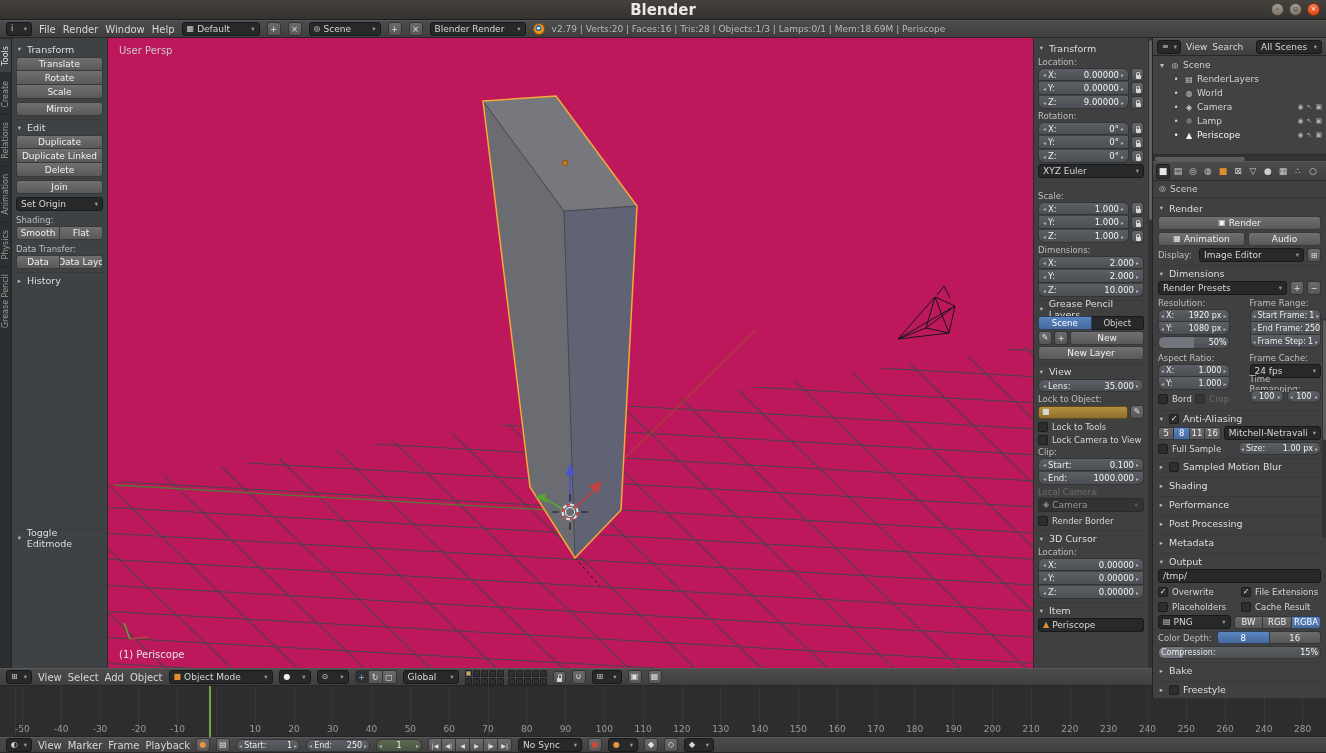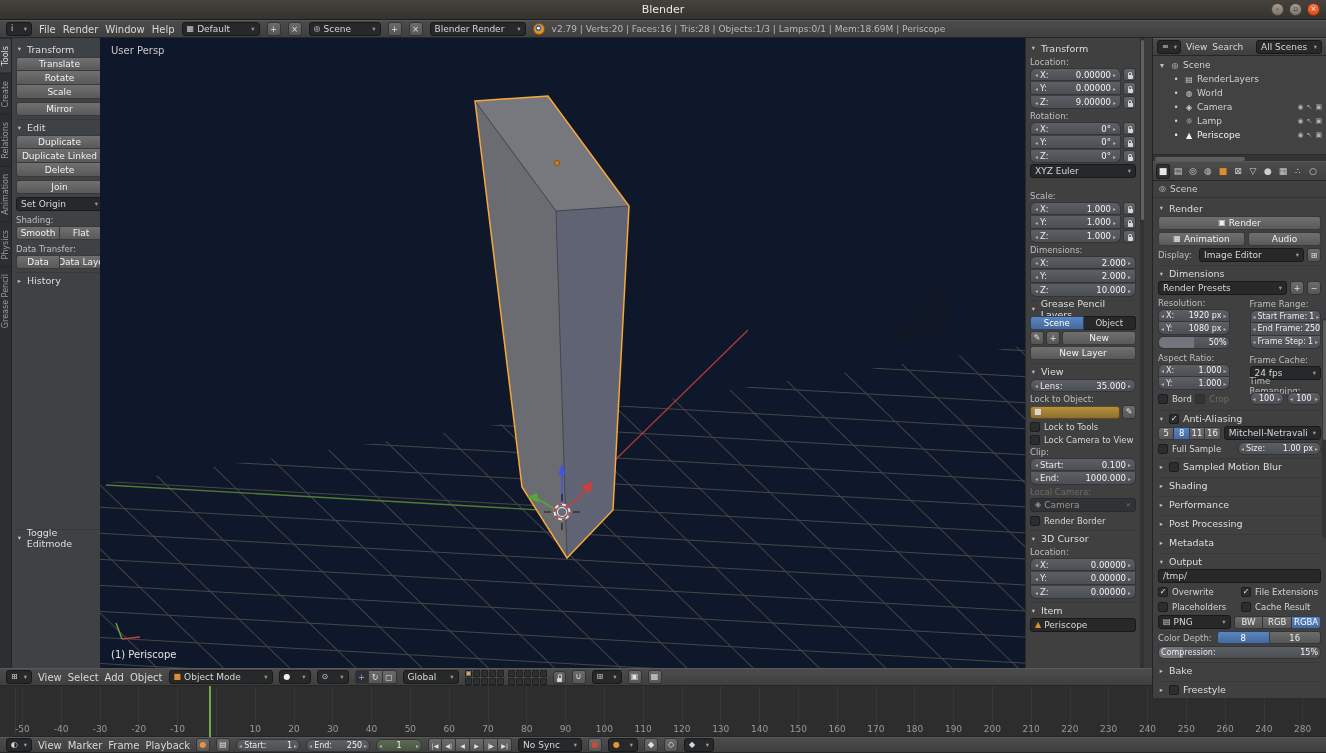--- a/index.html
+++ b/index.html
@@ -1,21 +1,21 @@
 <!DOCTYPE html>
 <html><head>
 <meta charset="utf-8">
 <style>
 *{margin:0;padding:0;box-sizing:border-box}
 html,body{width:1326px;height:753px;overflow:hidden}
 body{font-family:"DejaVu Sans","Liberation Sans",sans-serif;font-size:10px;color:#d8d8d8;background:#2b2b2b}
 .app{position:relative;width:1326px;height:753px;background:#3b3b3b;overflow:hidden}
 
 .titlebar{position:absolute;left:0;top:0;width:1326px;height:20px;background:linear-gradient(#45423d,#35332f);display:flex;align-items:center;justify-content:center;border-bottom:1px solid #1e1d1a}
-.title-text{font-size:11px;font-weight:normal;color:#eae8e3}
+.title-text{font-size:15px;font-weight:bold;color:#eae8e3}
 .winbtns{position:absolute;right:6px;top:3px;display:flex;gap:5px}
 .wb{width:13px;height:13px;border-radius:50%;background:linear-gradient(#a39b8f,#7c756b);border:1px solid #4b453c;font-size:7px;line-height:11px;text-align:center;color:#2e2a24}
 .wb.close{background:linear-gradient(#f07a50,#dd4814);border-color:#8e2e0d;color:#fff}
 
 .hdr{background:linear-gradient(#4c4c4c,#3f3f3f);border-top:1px solid #595959;border-bottom:1px solid #262626;display:flex;align-items:center;gap:7px;padding:0 6px;font-size:10px;color:#d4d4d4}
 .topbar{position:absolute;left:0;top:20px;width:1326px;height:18px}
 .menu{color:#d8d8d8;white-space:nowrap}
 .dk{background:#26282a;border:1px solid #18191a;border-radius:3px;color:#d7d7d7;display:inline-flex;align-items:center;gap:3px;padding:0 4px;height:14px;font-size:9px;white-space:nowrap;flex:none}
 .car{margin-left:auto;font-size:6.5px;color:#9a9a9a;padding-left:2px}
 .ic{font-size:8px;line-height:1}
@@ -67,21 +67,21 @@
 .sg:last-child{border-radius:0 3px 3px 0}
 .sg.on{background:linear-gradient(#5a86c2,#46699c);border-color:#2f3f57;color:#fff}
 
 .toolshelf{position:absolute;left:0;top:38px;width:108px;height:630px;background:#3f4245;border-right:1px solid #27292b;display:flex}
 .tabstrip{width:12px;background:#2c2e30;display:flex;flex-direction:column;border-right:1px solid #222324}
 .vtab{writing-mode:vertical-rl;transform:rotate(180deg);font-size:8px;color:#9b9b9b;text-align:center;padding:7px 0;border-bottom:1px solid #242526;line-height:11px}
 .vtab.on{background:#3f4245;color:#e0e0e0}
 .shelf{flex:1;padding:3px 4px;position:relative}
 .lastop{position:absolute;left:4px;right:4px;top:488px}
 
-.viewport{position:absolute;left:100px;top:38px;width:1044px;height:630px;background:#0f172a;overflow:hidden}
+.viewport{position:absolute;left:108px;top:38px;width:1044px;height:630px;background:#be185d;overflow:hidden}
 .vpsvg{position:absolute;left:0;top:0}
 .vplabel{position:absolute;left:11px;top:7px;font-size:10px;color:#c8c8c8}
 .vpobj{position:absolute;left:11px;bottom:8px;font-size:10px;color:#e3e3e3}
 .npanel{position:absolute;left:925px;top:0;width:115px;height:630px;background:#404040;border-left:1px solid #2a2a2a;padding:2px 4px;overflow:hidden}
 .vscroll{position:absolute;left:1040px;top:0;width:4px;height:630px;background:#323232}
 .vthumb{position:absolute;left:0.5px;top:2px;width:3px;height:180px;background:#606060;border-radius:2px}
 .objf{background:linear-gradient(#b5903f,#8e6f2c);border:1px solid #5e4a1c;border-radius:3px;height:13px;flex:1;display:flex;align-items:center;padding:0 3px;gap:3px}
 .gtabs{display:flex;margin-bottom:1px}
 .gt{flex:1;height:14px;font-size:8.5px;display:flex;align-items:center;justify-content:center;background:#26282a;border:1px solid #191a1b;color:#cfcfcf}
 .gt:first-child{border-radius:3px 0 0 3px}
@@ -97,21 +97,21 @@
 .oind{width:11px;flex:none}
 .orr{margin-left:auto;display:flex;gap:3px;font-size:7px;color:#b0b0b0}
 .oscroll{height:7px;flex:none;background:#333;position:relative;border-top:1px solid #2b2b2b}
 .oscroll i{position:absolute;left:2px;top:1.5px;width:90px;height:4px;background:#5d5d5d;border-radius:2px}
 .ptabs{height:20px;flex:none;display:flex;gap:1px;align-items:center;padding:0 3px;background:linear-gradient(#4c4c4c,#3f3f3f);border-top:1px solid #575757;border-bottom:1px solid #282828}
 .ptab{width:14px;height:15px;display:flex;align-items:center;justify-content:center;font-size:9px;color:#cdcdcd;border-radius:2px}
 .ptab.on{background:#2e3032;border:1px solid #1d1e1f;color:#e8e8e8}
 .pctx{height:17px;flex:none;display:flex;align-items:center;gap:4px;padding:0 6px;font-size:9px;color:#cfcfcf;border-bottom:1px solid #343434}
 .pbody{flex:1;padding:2px 5px 0 5px;overflow:hidden;position:relative}
 .prow{display:flex;gap:3px;margin-bottom:2px;align-items:center}
-.col2{display:flex;gap:20px;align-items:center}
+.col2{display:flex;gap:20px;align-items:flex-start}
 .col{flex:1;min-width:0}
 .pscroll{position:absolute;right:0;top:120px;width:4px;height:220px;background:#333;border-radius:2px}
 .pscroll i{display:block;margin:2px auto 0;width:3px;height:120px;background:#5d5d5d;border-radius:2px}
 
 .vheader{position:absolute;left:0;top:668px;width:1152px;height:18px;gap:6px}
 .mtog{display:flex}
 .mtog .sq{border-radius:0;border-left:none}
 .mtog .sq:first-child{border-radius:3px 0 0 3px;border-left:1px solid #343434}
 .mtog .sq:last-child{border-radius:0 3px 3px 0}
 .layers{display:flex;gap:4px}

